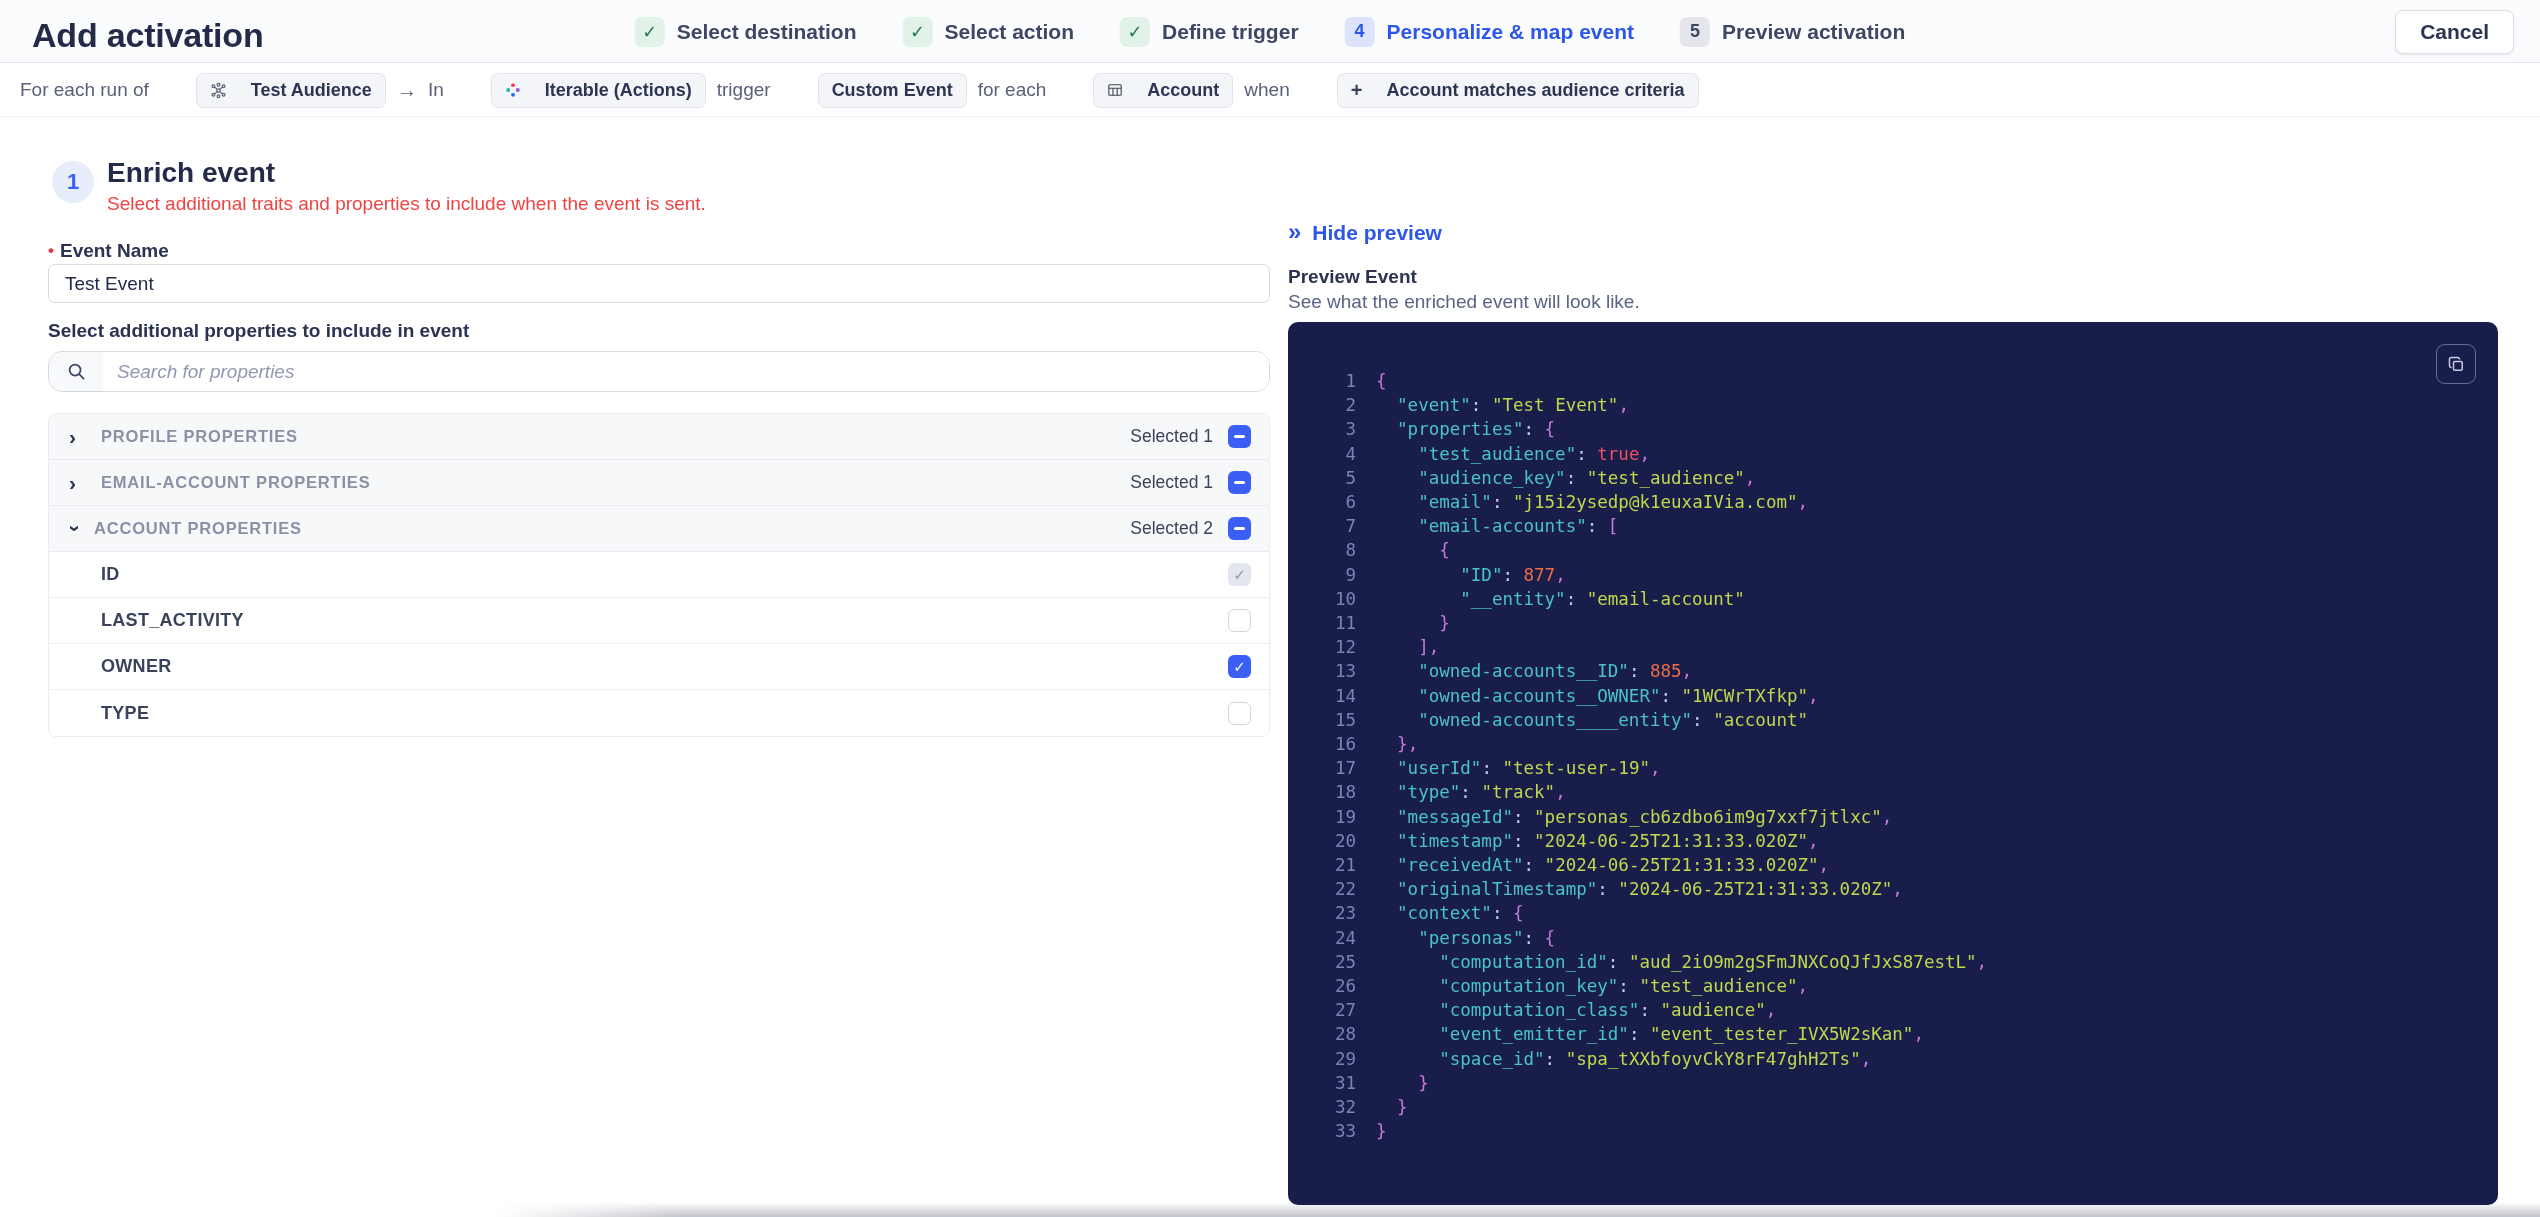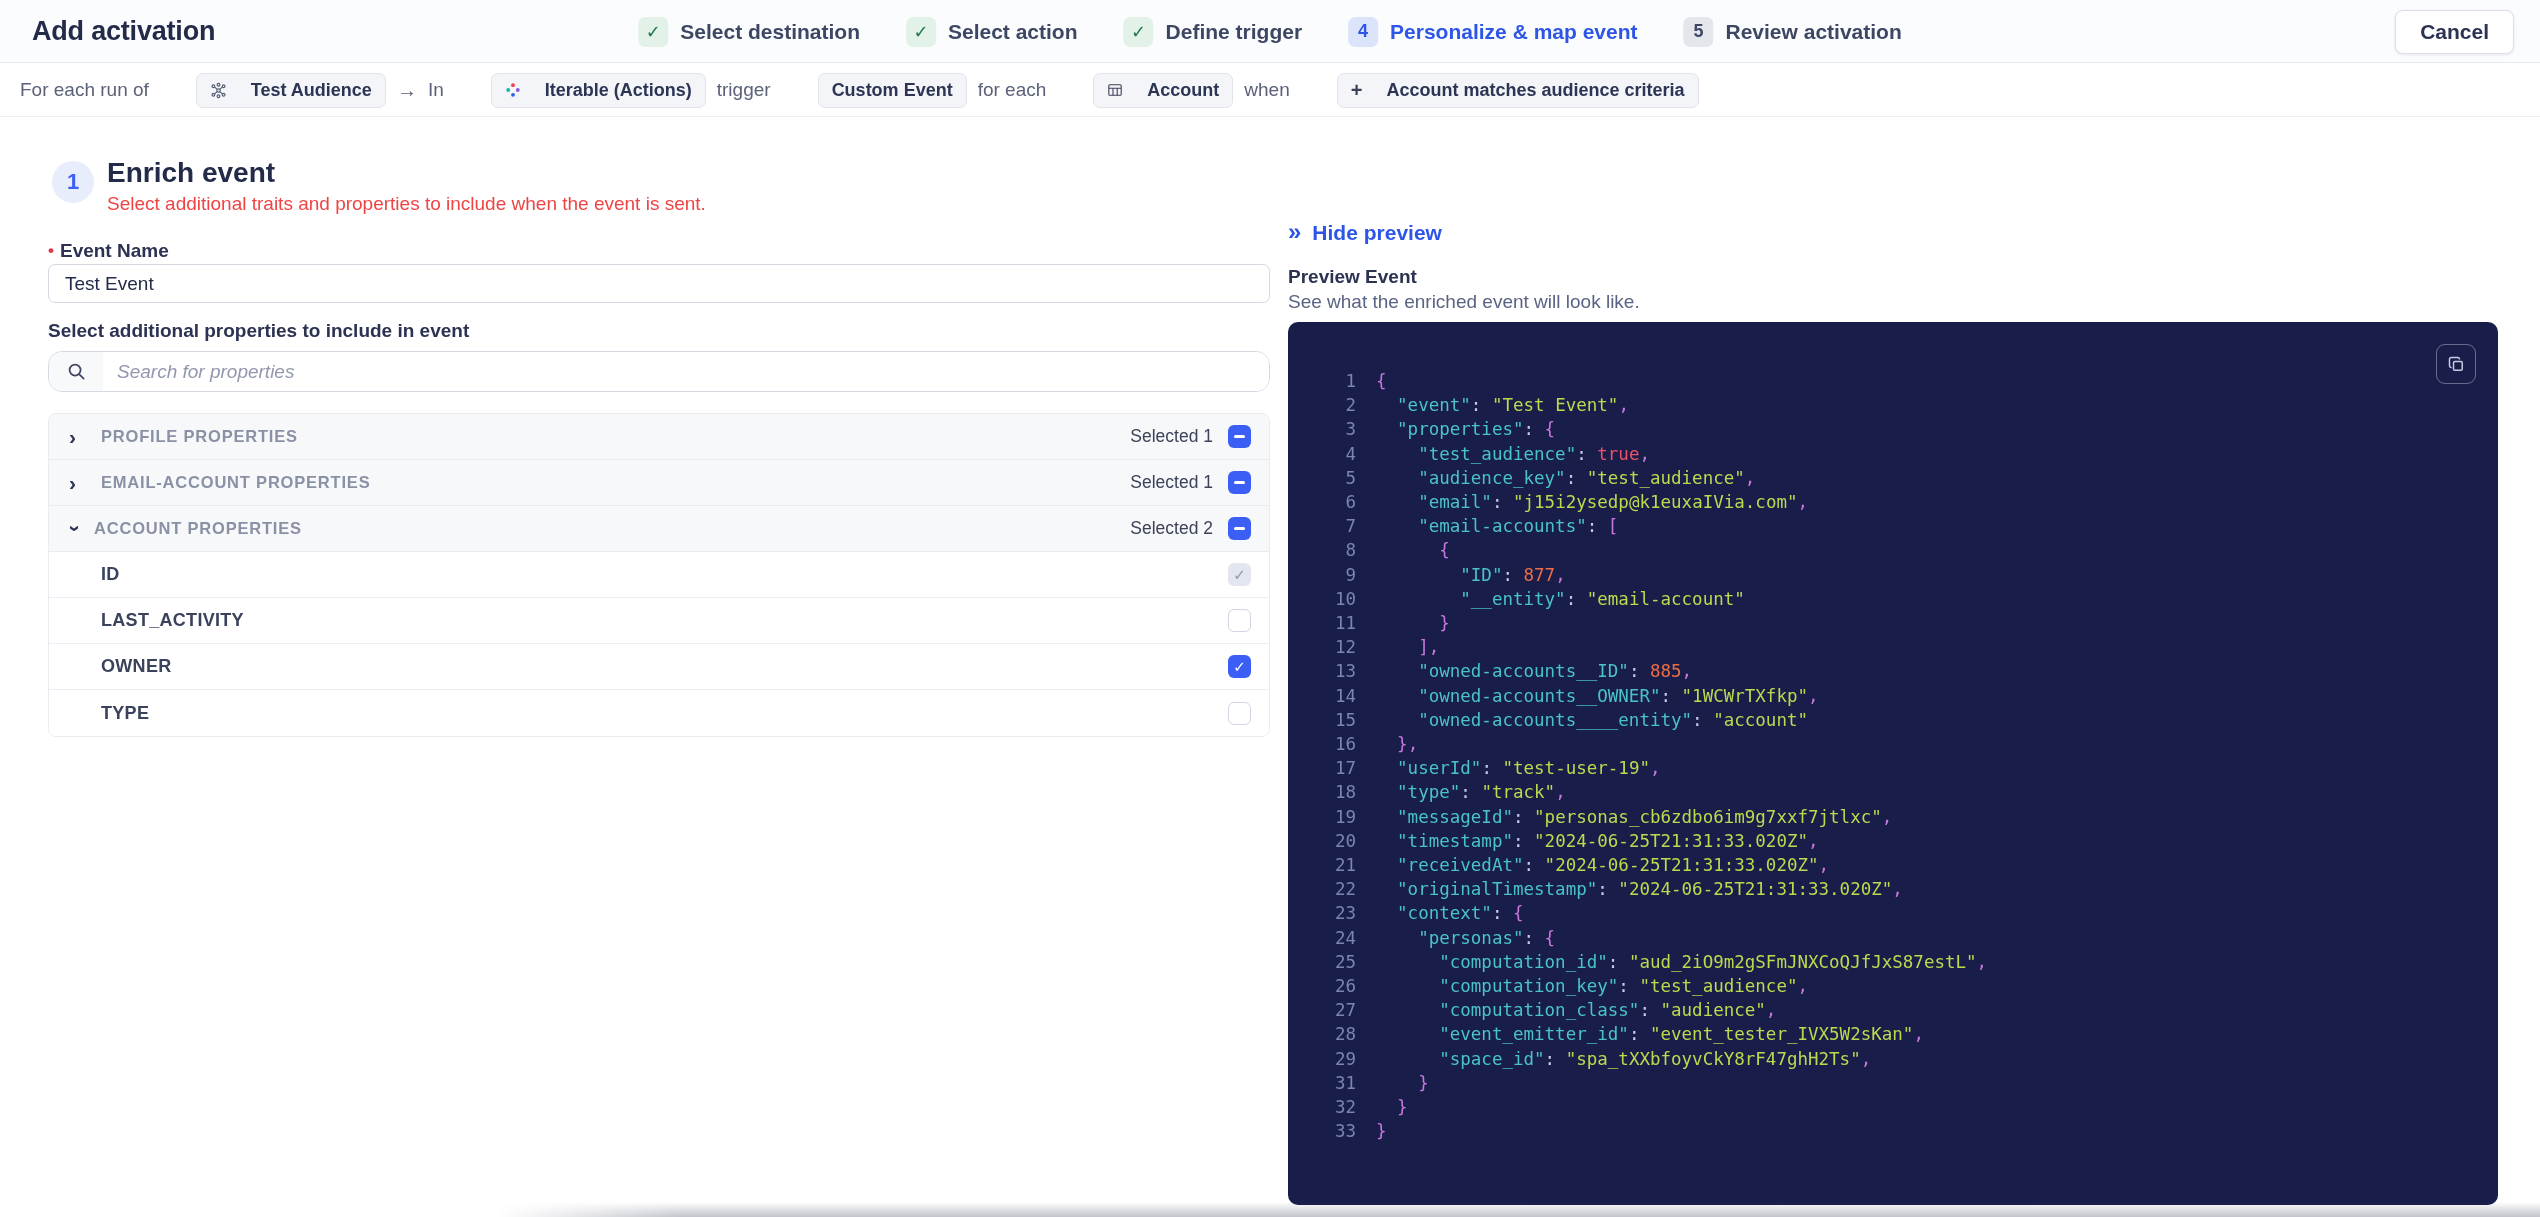--- a/index.html
+++ b/index.html
@@ -11,21 +11,21 @@
   }
   .page { position:absolute; inset:0; }
 
   
   .topbar {
     position:absolute; left:0; top:0; right:0; height:63px;
     background:#fbfcfe; border-bottom:1px solid #e7e9ef; z-index:5;
   }
   .title {
     position:absolute; left:32px; top:16px;
-    font-size:27px; font-weight:700; color:#232b49; letter-spacing:-0.2px;
+    font-size:34px; font-weight:700; color:#232b49; letter-spacing:-0.2px;
   }
   .stepper {
     position:absolute; left:50%; top:0; height:63px; transform:translateX(-50%);
     display:flex; align-items:center; gap:46px; white-space:nowrap;
   }
   .step { display:flex; align-items:center; gap:12px; font-size:21px; font-weight:600; color:#3d4663; cursor:pointer; }
   .step-badge {
     width:30px; height:30px; border-radius:7px; flex:none;
     display:flex; align-items:center; justify-content:center; font-size:18px; font-weight:700;
   }
@@ -177,21 +177,21 @@
         <div class="step done">
           <span class="step-badge">✓</span>
           <span class="step-label">Define trigger</span>
         </div>
         <div class="step active">
           <span class="step-badge">4</span>
           <span class="step-label">Personalize &amp; map event</span>
         </div>
         <div class="step upcoming">
           <span class="step-badge">5</span>
-          <span class="step-label">Review activation</span>
+          <span class="step-label">Preview activation</span>
         </div>
       </nav>
     <button class="cancel-btn">Cancel</button>
   </header>
 
   <div class="trigger-bar">
       <span class="tb-text">For each run of</span>
       <span class="chip">
         <span class="chip-icon">
           <svg width="17" height="17" viewBox="0 0 16 16" fill="none" stroke="#565e76" stroke-width="1.1">

